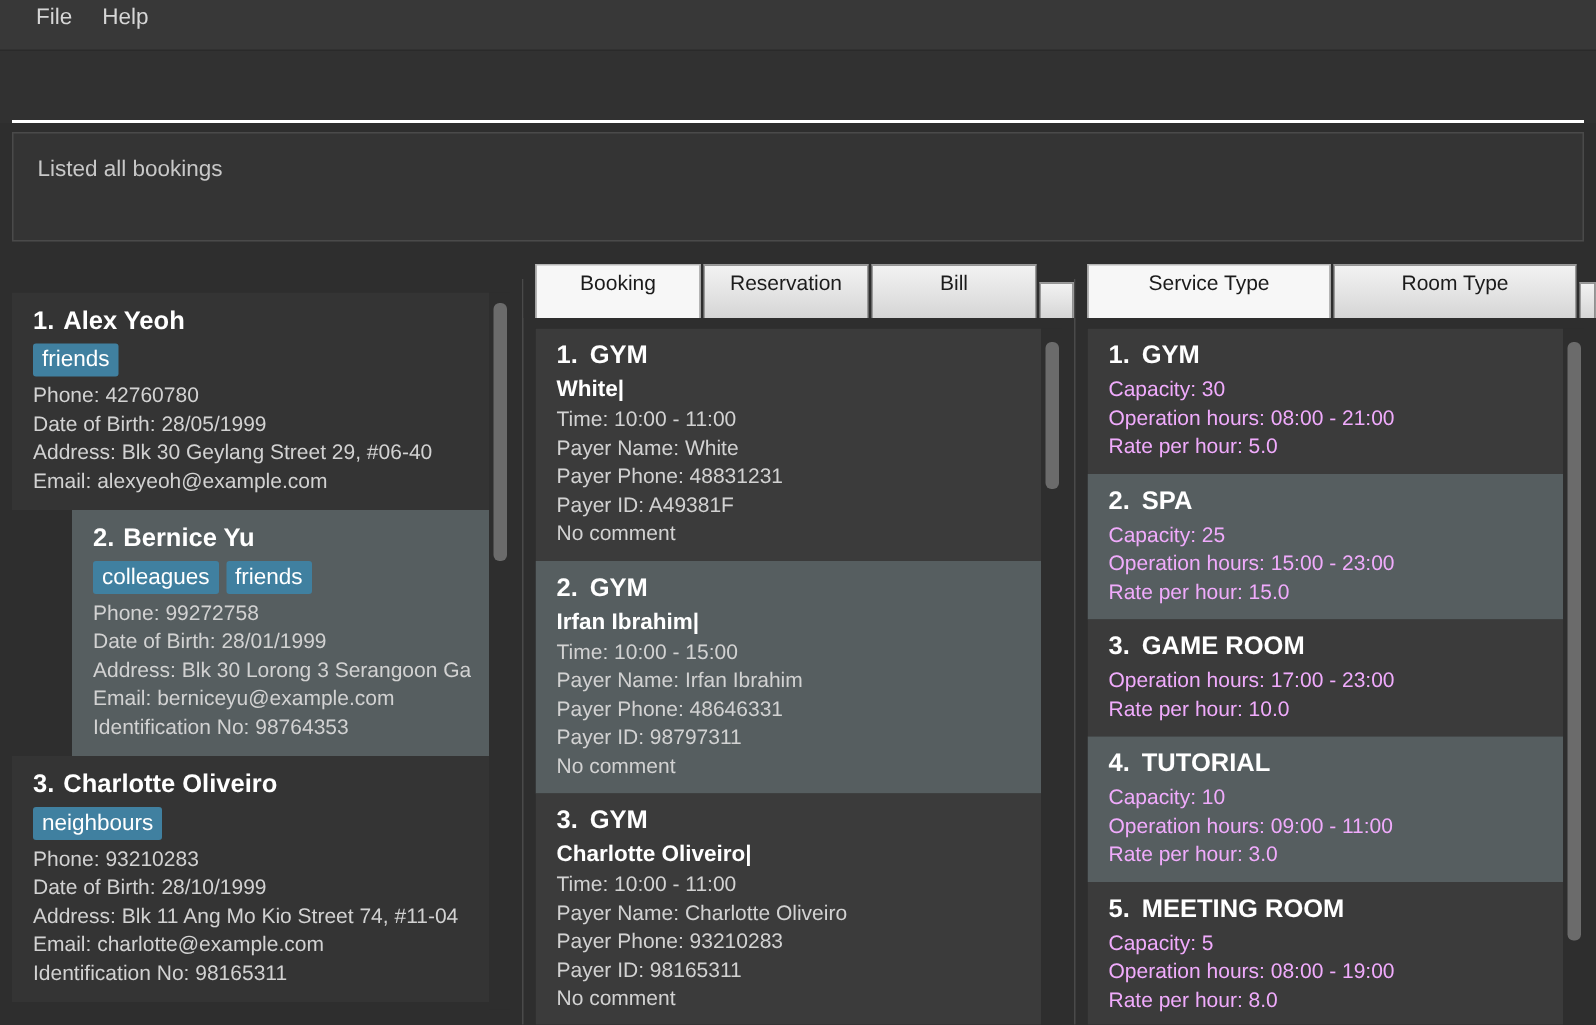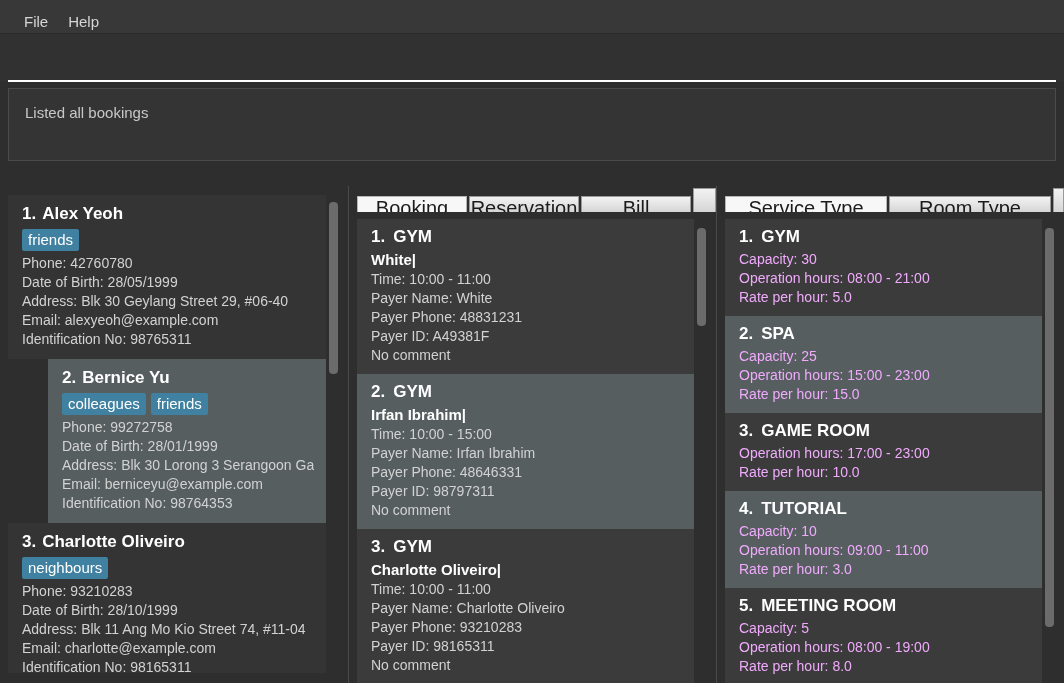--- a/index.html
+++ b/index.html
@@ -8,21 +8,21 @@
     background: #2e2e2e;
     font-family: "Liberation Sans", sans-serif;
     overflow: hidden;
   }
 
   
   #menu-bar {
     height: 34px;
     background: #383838;
     display: flex;
-    align-items: flex-end;
+    align-items: flex-start;
     padding-left: 14px;
     border-bottom: 1px solid #2a2a2a;
   }
   .menu-item {
     color: #d6d6d6;
     font-size: 15px;
     padding: 3px 10px;
     cursor: default;
   }
 
@@ -78,24 +78,24 @@
   
   .tab-bar {
     height: 26px;
     background: #2e2e2e;
     display: flex;
     align-items: flex-end;
     padding-left: 8px;
     padding-right: 0;
   }
   .tab {
-    height: 16px;
+    height: 36px;
     line-height: 23px;
     text-align: center;
-    font-size: 20px;
+    font-size: 14px;
     color: #1b1b1b;
     background: linear-gradient(to bottom, #f2f2f2 0%, #e3e3e3 55%, #d5d5d5 100%);
     border: 1px solid #9a9a9a;
     border-bottom: none;
     margin-right: 2px;
     cursor: default;
     overflow: hidden;
     white-space: nowrap;
   }
   .tab.selected {
@@ -235,21 +235,20 @@
   <div class="col" id="col-left">
     <div class="list-pane" id="left-list">
       <div class="list-inner" id="person-list-inner">
           <div class="person-card">
             <div class="pc-head"><span class="idx">1.</span><span>Alex Yeoh</span></div>
             <div class="tag-row"><span class="tag">friends</span></div>
             <div class="pc-line">Phone: 42760780</div>
             <div class="pc-line">Date of Birth: 28/05/1999</div>
             <div class="pc-line">Address: Blk 30 Geylang Street 29, #06-40</div>
             <div class="pc-line">Email: alexyeoh@example.com</div>
-            <div class="pc-line">Identification No: 98765311</div>
           </div>
           <div class="person-card alt">
             <div class="pc-head"><span class="idx">2.</span><span>Bernice Yu</span></div>
             <div class="tag-row"><span class="tag">colleagues</span><span class="tag">friends</span></div>
             <div class="pc-line">Phone: 99272758</div>
             <div class="pc-line">Date of Birth: 28/01/1999</div>
             <div class="pc-line">Address: Blk 30 Lorong 3 Serangoon Gardens, #0...</div>
             <div class="pc-line">Email: berniceyu@example.com</div>
             <div class="pc-line">Identification No: 98764353</div>
           </div>

